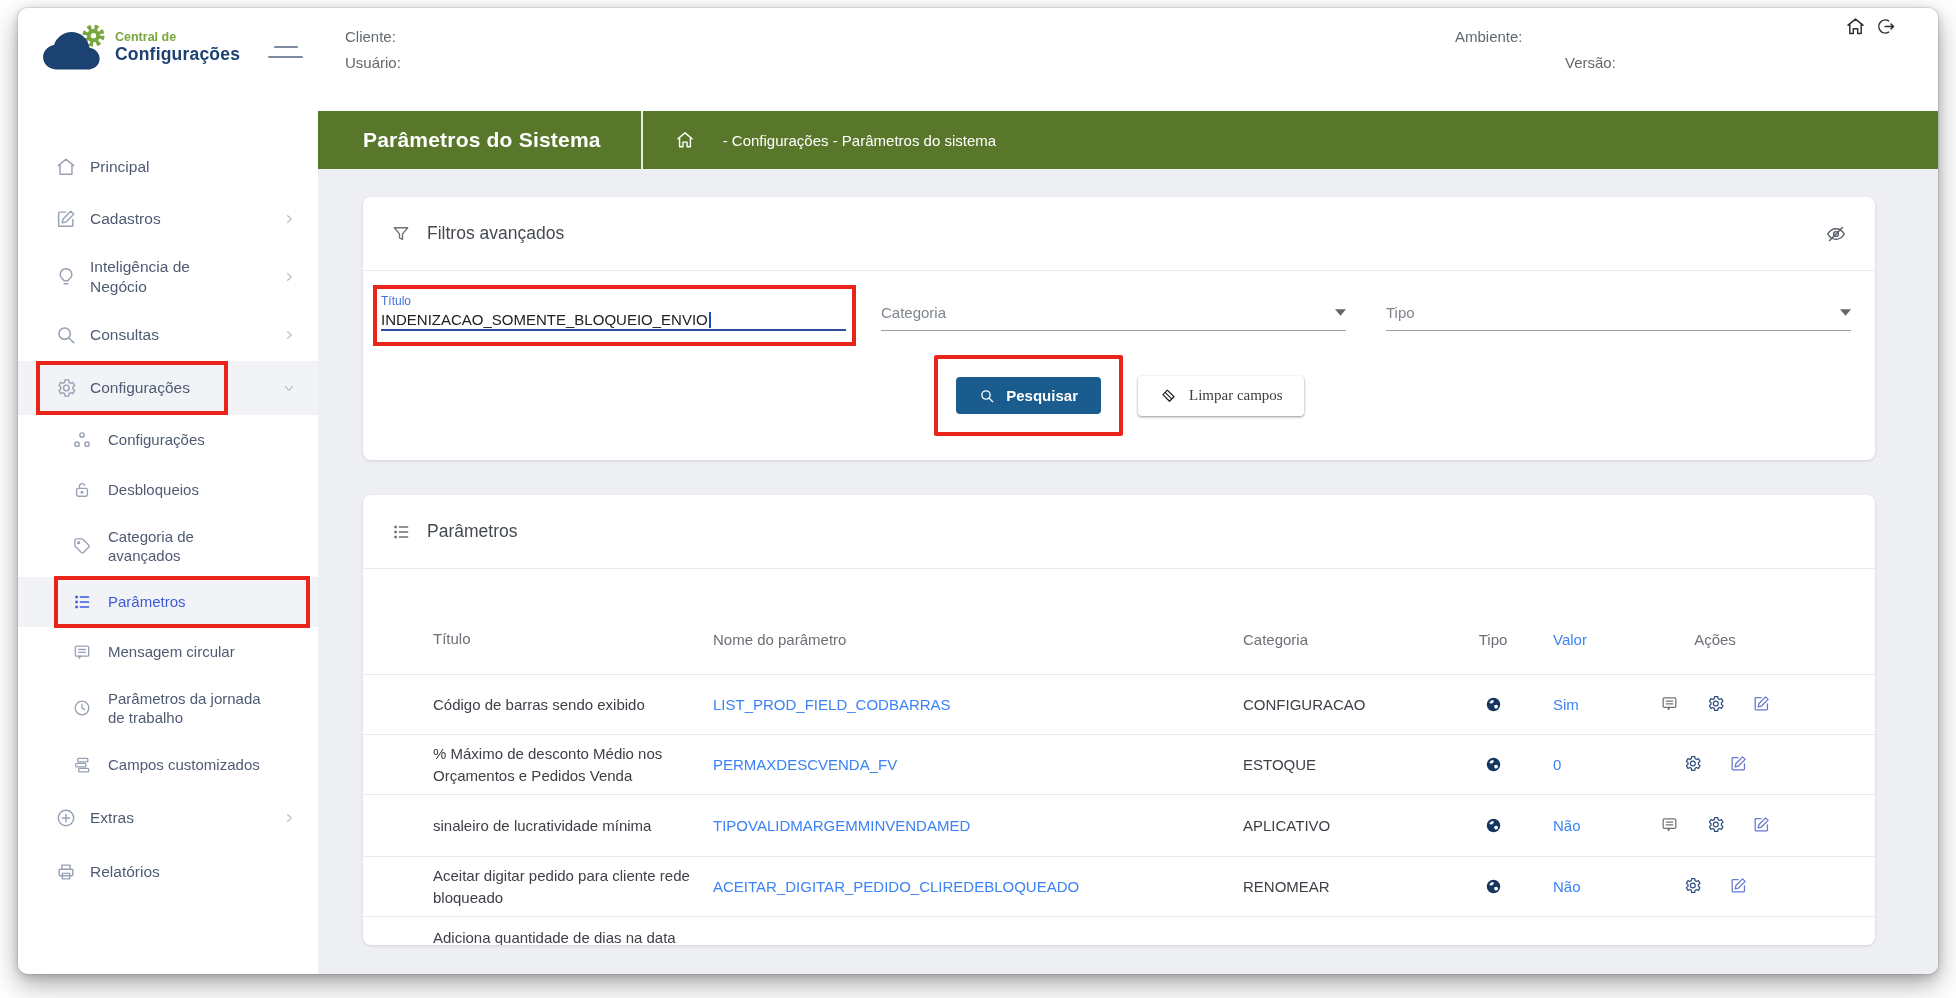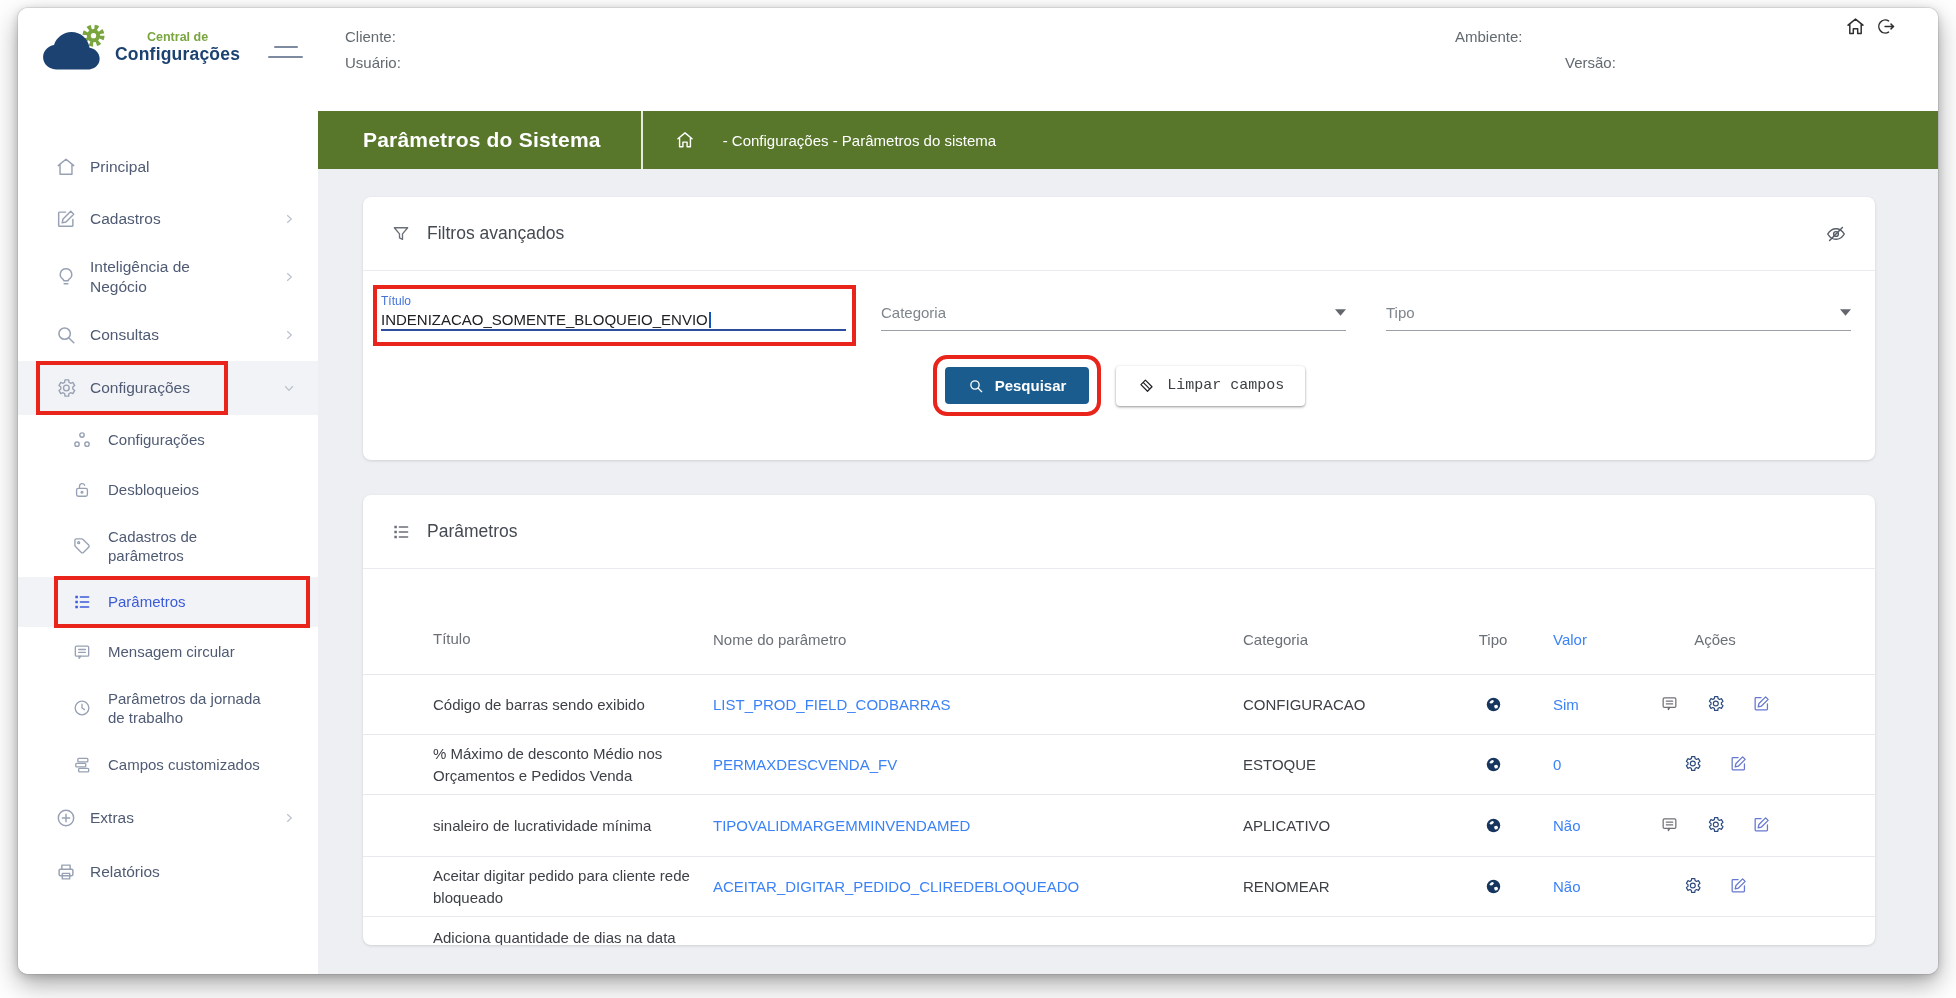--- a/index.html
+++ b/index.html
@@ -2,21 +2,21 @@
 <html><head>
 <meta charset="utf-8">
 <style>
   *{box-sizing:border-box;margin:0;padding:0}
   html,body{width:1956px;height:998px;background:#fff;overflow:hidden;
     font-family:"Liberation Sans","DejaVu Sans",sans-serif;}
   .window{position:absolute;left:18px;top:8px;width:1920px;height:966px;background:#fff;
     border-radius:10px;box-shadow:0 10px 26px rgba(80,80,80,.5),0 2px 8px rgba(0,0,0,.18),0 0 0 1px #ececec;
     overflow:hidden;}
   
-  .topbar{position:absolute;left:0;top:0;right:0;height:73px;background:#fff;z-index:5;text-align:center;}
+  .topbar{position:absolute;left:0;top:0;right:0;height:73px;background:#fff;z-index:5;}
   .logo{position:absolute;left:22px;top:13px;width:72px;height:54px}
   .logo-text{position:absolute;left:97px;top:22px;line-height:1.15}
   .logo-l1{font-size:12.5px;color:#79a63f;font-weight:600}
   .logo-l2{font-size:17.5px;color:#1c4271;font-weight:700;letter-spacing:.2px}
   .hamburger{position:absolute;left:250px;top:36px;width:36px;height:16px;cursor:pointer}
   .hamburger i{display:block;height:2px;background:#7e8aa0;border-radius:2px}
   .hamburger i:nth-child(1){width:24px;margin:2px 0 8px 6px}
   .hamburger i:nth-child(2){width:35px}
   .hf{position:absolute;font-size:15px;color:#62696f}
   .hf.cliente{left:327px;top:20px}
@@ -66,29 +66,29 @@
   
   .filter-fields{display:flex;align-items:flex-end;padding:23px 20px 0 18px}
   .fld{width:465px}
   .gap1{width:35px}.gap2{width:40px}
   .fld-label{font-size:12px;color:#4273d9;margin-bottom:3px}
   .fld-value{font-size:15px;color:#202124;padding-bottom:1px;border-bottom:2px solid #2b4d9c;white-space:nowrap;overflow:hidden}
   .caret{display:inline-block;width:2px;height:16px;background:#1652b8;vertical-align:-3px;margin-left:1px}
   .combo{display:flex;justify-content:space-between;align-items:center;font-size:15px;color:#7e858c;
     padding-bottom:9px;border-bottom:1px solid #9aa0a6;cursor:pointer}
   .combo svg{width:11px;height:11px;color:#63676d}
-  .red-wrap{position:relative;border:4px solid #e8241b;padding:8px;border-radius:14px}
+  .red-wrap{position:relative;border:4px solid #e8241b;padding:18px;border-radius:2px}
   .red-frame{position:absolute;left:-8px;right:-10px;top:-9px;bottom:-15px;border:4px solid #e8241b;pointer-events:none}
   .titulo-wrap{position:relative}
   .filter-actions{display:flex;justify-content:center;align-items:center;gap:15px;margin-top:24px}
   .btn-primary{display:flex;align-items:center;gap:11px;background:#1a5c8e;color:#fff;border:none;
     font-family:inherit;font-size:15px;font-weight:600;padding:10px 23px;border-radius:4px;cursor:pointer}
   .btn-primary svg{width:16px;height:16px}
   .btn-light{display:flex;align-items:center;gap:12px;background:#fff;color:#3c4043;border:none;
-    font-family:Liberation Mono, monospace;font-size:15px;padding:11px 21px;border-radius:4px;cursor:pointer;
+    font-family:Liberation Serif, serif;font-size:15px;padding:11px 21px;border-radius:4px;cursor:pointer;
     box-shadow:0 1px 3px rgba(0,0,0,.3),0 1px 2px rgba(0,0,0,.15)}
   .btn-light svg{width:18px;height:18px}
   
   .t-head,.t-row{display:grid;grid-template-columns:280px 530px 220px 60px 120px 144px;
     padding:0 88px 0 70px;align-items:center}
   .t-head{height:105px;align-content:end;padding-bottom:24px;color:#6b7077;font-size:15px}
   .t-head .c-tipo,.t-head .c-acoes{text-align:center}
   .t-row{min-height:60px;border-top:1px solid #e7e9ec;font-size:15px;color:#3d4147}
   .c-nome,.c-valor{color:#3b82f6}
   .c-valor{padding-left:30px}
@@ -236,21 +236,21 @@
       <span class="s-lbl">Desbloqueios</span>
     </div>
 
     <div class="s-item s-sub sub-2">
       <span class="s-ico">
           <svg viewBox="0 0 24 24" fill="none" stroke="currentColor" stroke-width="1.6" stroke-linejoin="round">
             <path d="M3.5 11.8V5.2c0-.9.8-1.7 1.7-1.7h6.6c.5 0 1 .2 1.4.6l6.8 6.8c.7.7.7 1.8 0 2.5l-6.3 6.3c-.7.7-1.8.7-2.5 0l-7.1-7.1a1.9 1.9 0 0 1-.6-1.4z"></path>
             <circle cx="8" cy="8" r="1.2"></circle>
           </svg>
         </span>
-      <span class="s-lbl" style="max-width:150px">Cadastros de parâmetros</span>
+      <span class="s-lbl" style="max-width:150px">Categoria de avançados</span>
     </div>
 
     <div class="s-item s-sub sub-1 row-hl active-blue">
       <span class="annot par"></span>
       <span class="s-ico">
           <svg viewBox="0 0 24 24" fill="none" stroke="currentColor" stroke-width="1.7" stroke-linecap="round">
             <rect x="4" y="4.5" width="3" height="3" fill="currentColor" stroke="none"></rect>
             <rect x="4" y="10.5" width="3" height="3" fill="currentColor" stroke="none"></rect>
             <rect x="4" y="16.5" width="3" height="3" fill="currentColor" stroke="none"></rect>
             <path d="M10 6h10M10 12h10M10 18h10"></path>

